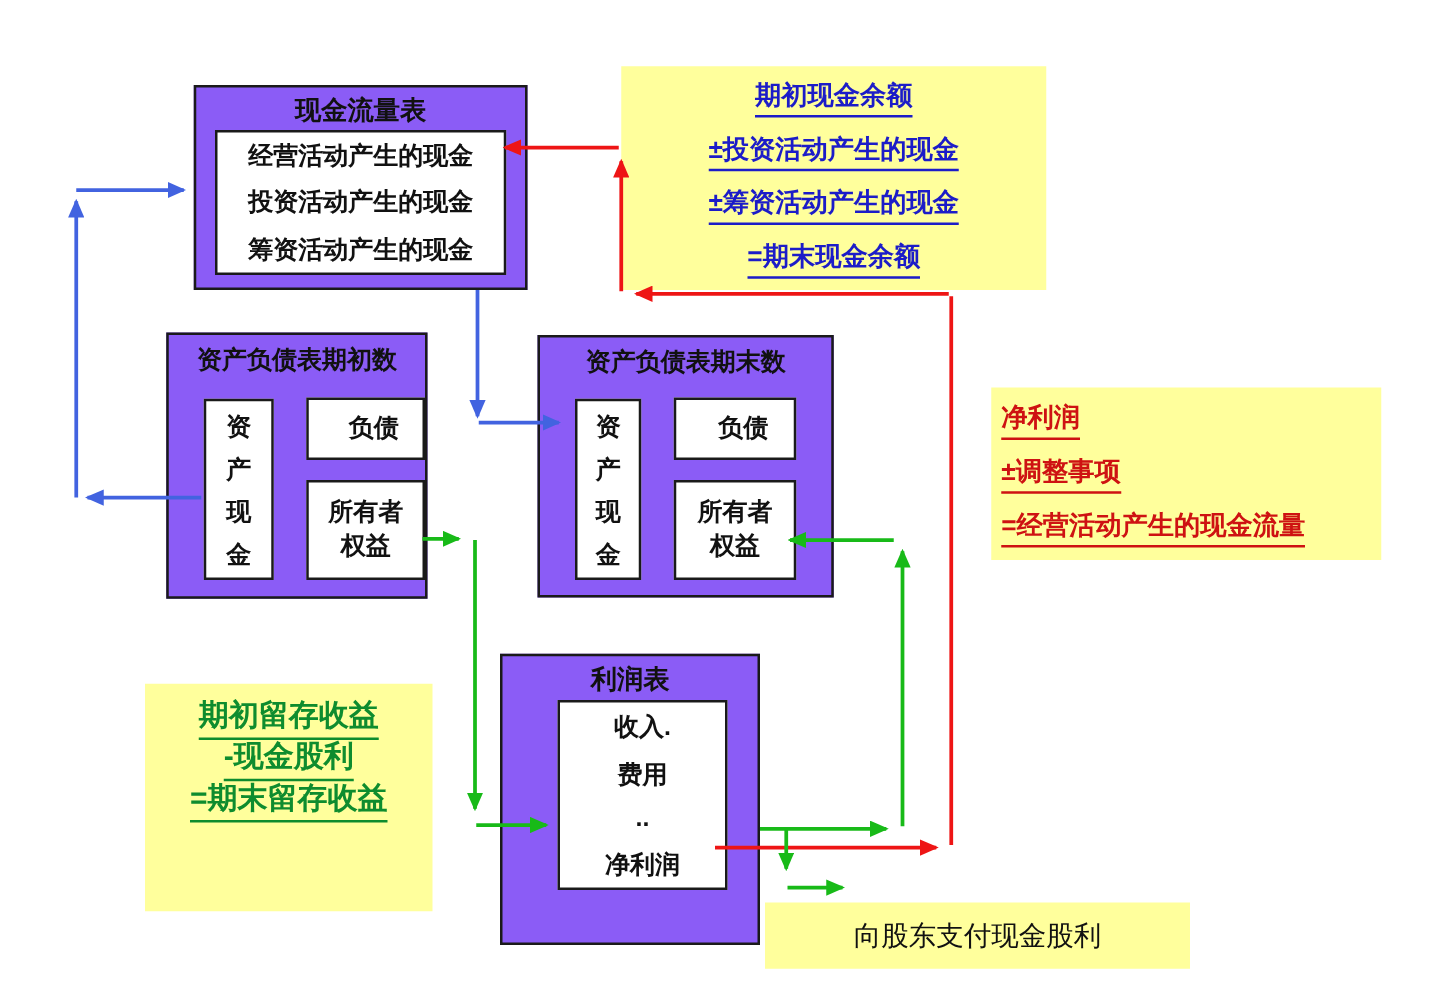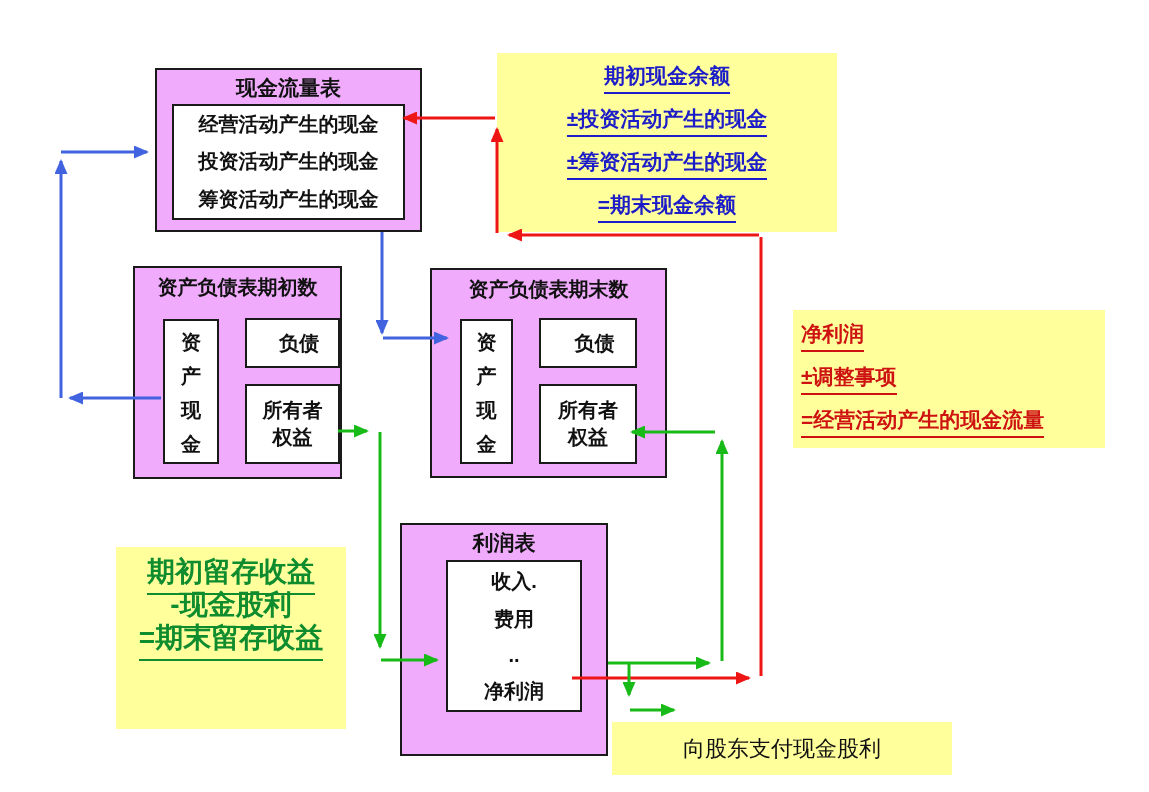--- a/index.html
+++ b/index.html
@@ -6,21 +6,21 @@
   #canvas {
     position:relative;
     width:1149px; height:792px;
     background:#ffffff;
     font-family:"Liberation Sans", "DejaVu Sans", sans-serif;
     overflow:hidden;
   }
   .box {
     position:absolute;
     border:2px solid var(--box-border,#1a1a1a);
-    background:#f0abfc;
+    background:#8b5cf6;
     box-sizing:border-box;
     z-index:1;
   }
   .inner-box {
     position:absolute;
     border:2px solid var(--box-border,#1a1a1a);
     background:#ffffff;
     box-sizing:border-box;
   }
   .box-title {
@@ -83,21 +83,21 @@
   .equity-label {
     font-weight:bold; color:#111111; font-size:20px;
     text-align:center; line-height:27px; padding-top:11px;
     white-space:pre-line;
   }
 
   
   #op-cash-note { left:793px; top:310px; width:312px; height:138px; padding:4px 0; color:var(--red-text,#CE1212); font-size:21px; display:flex; flex-direction:column; justify-content:space-around; }
 
   
-  #re-note { left:116px; top:547px; width:230px; height:182px; padding-top:10px; color:var(--green-text,#0E8C2E); font-size:28px; }
+  #re-note { left:116px; top:547px; width:230px; height:182px; padding-top:10px; color:var(--green-text,#0E8C2E); font-size:24px; }
   #re-note .note-line { height:33px; align-items:center; }
 
   
   #income-box { left:400px; top:523px; width:208px; height:233px; }
   #income-box .box-title { margin-top:4px; font-size:21px; }
   #income-inner { left:44px; top:35px; width:136px; height:152px; }
 
   
   #div-note { left:612px; top:722px; width:340px; height:53px; }
   #div-note .div-label {

